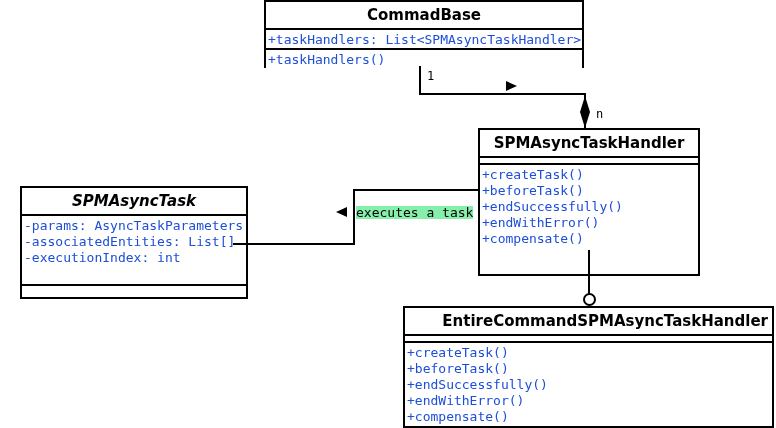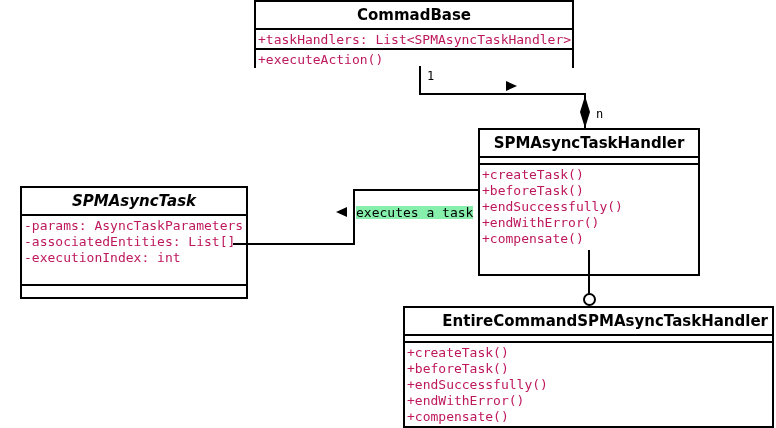--- a/index.html
+++ b/index.html
@@ -52,21 +52,21 @@
     padding: 0;
   }
   .members {
     padding: 2px 0 2px 2px;
   }
   .member {
     font-family: "DejaVu Sans Mono", monospace;
     font-size: 13px;
     line-height: 16px;
     white-space: nowrap;
-    color: #be185d;
+    color: #1d4ed8;
   }
   .member.overflow {
     overflow: visible;
   }
 
   
   .edge-h {
     position: absolute;
     height: 0;
     border-top: 2px solid #000000;
@@ -119,27 +119,27 @@
     border: 2px solid #000000;
     border-radius: 50%;
     background: #ffffff;
   }
 </style>
 </head>
 <body>
 
 <div id="canvas">
 
-  <div class="uml-class" id="box-commad-base" style="left:254px; top:0px; width:320px; height:68px;">
+  <div class="uml-class" id="box-commad-base" style="left:264px; top:0px; width:320px; height:68px;">
     <div class="compartment cls-title" style="height:28px;">CommadBase</div>
     <div class="compartment members" style="height:20px;">
       <div class="member overflow">+taskHandlers: List&lt;SPMAsyncTaskHandler&gt;</div>
     </div>
     <div class="compartment members last" style="height:20px;">
-      <div class="member">+executeAction()</div>
+      <div class="member">+taskHandlers()</div>
     </div>
   </div>
 
   <div class="uml-class" id="box-spm-async-task-handler" style="left:478px; top:128px; width:222px; height:148px;">
     <div class="compartment cls-title" style="height:28px;">SPMAsyncTaskHandler</div>
     <div class="compartment empty"></div>
     <div class="compartment members last" style="height:83px;">
       <div class="member">+createTask()</div>
       <div class="member">+beforeTask()</div>
       <div class="member">+endSuccessfully()</div>

